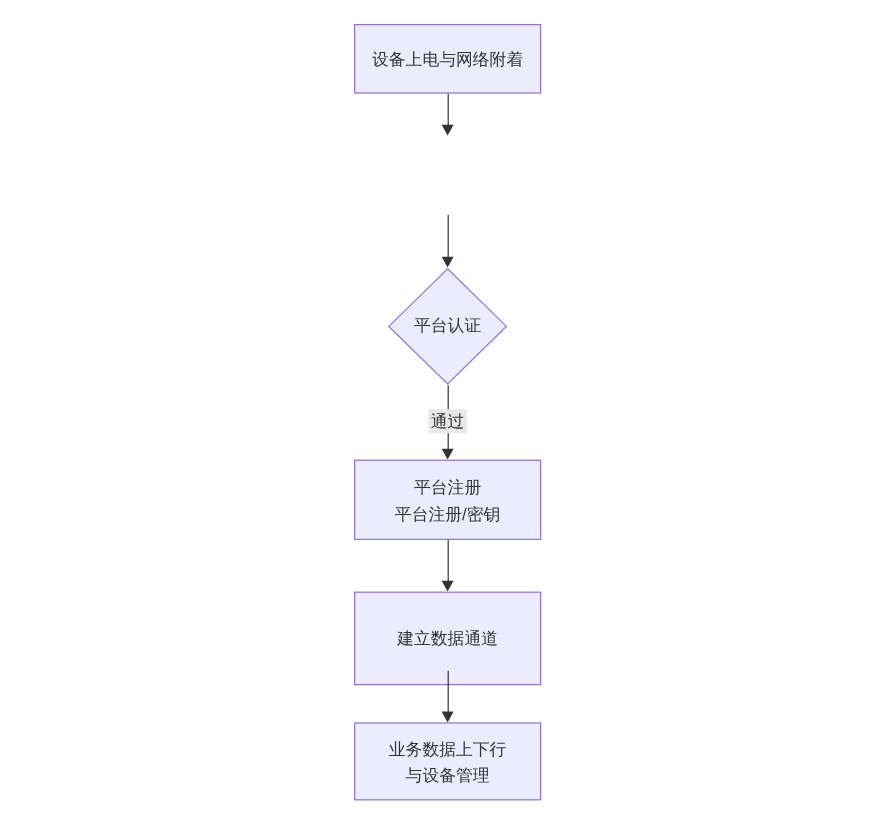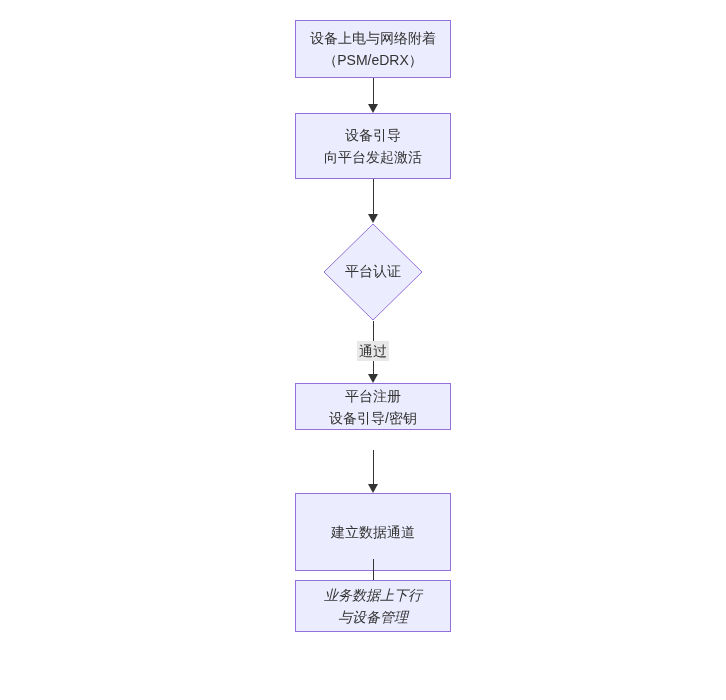--- a/index.html
+++ b/index.html
@@ -87,49 +87,44 @@
     display: flex;
     align-items: center;
     justify-content: center;
     font-size: 14px;
     color: var(--text, #333333);
     white-space: nowrap;
   }
   
   .n1 { top: 20px;  height: 58px; }
   .n2 { top: 113px; height: 66px; }
-  .n4 { top: 383px; height: 47px; }
+  .n4 { top: 383px; height: 67px; }
   .n5 { top: 493px; height: 78px; }
-  .n6 { top: 580px; height: 52px; font-style: italic; }
+  .n6 { top: 602px; height: 65px; }
   .e1 { top: 78px;  height: 35px; }
   .e2 { top: 179px; height: 44px; }
   .e3 { top: 321px; height: 62px; }
   .e3 .edge-label { top: 20px; }
   .e4 { top: 450px; height: 43px; }
   .e5 { top: 559px; height: 43px; }
 </style>
 </head>
 <body>
 
 <div class="canvas">
 
   <div class="node rect n1">
     <div class="node-line">设备上电与网络附着</div>
-    <div class="node-line">（PSM/eDRX）</div>
   </div>
 
   <div class="edge e1">
     <div class="edge-line"></div>
     <div class="arrowhead"></div>
   </div>
 
-  <div class="node rect n2">
-    <div class="node-line">设备引导</div>
-    <div class="node-line">向平台发起激活</div>
-  </div>
 
   <div class="edge e2">
     <div class="edge-line"></div>
     <div class="arrowhead"></div>
   </div>
 
   <div class="node diamond">
     <svg viewBox="0 0 100 98">
       <polygon class="diamond-shape" points="50,1 99,49 50,97 1,49"></polygon>
     </svg>
@@ -137,21 +132,21 @@
   </div>
 
   <div class="edge e3">
     <div class="edge-line"></div>
     <span class="edge-label">通过</span>
     <div class="arrowhead"></div>
   </div>
 
   <div class="node rect n4">
     <div class="node-line">平台注册</div>
-    <div class="node-line">设备引导/密钥</div>
+    <div class="node-line">平台注册/密钥</div>
   </div>
 
   <div class="edge e4">
     <div class="edge-line"></div>
     <div class="arrowhead"></div>
   </div>
 
   <div class="node rect n5">
     <div class="node-line">建立数据通道</div>
   </div>

